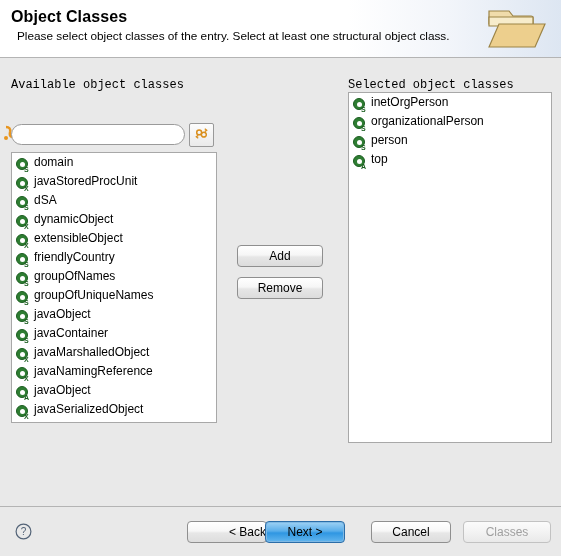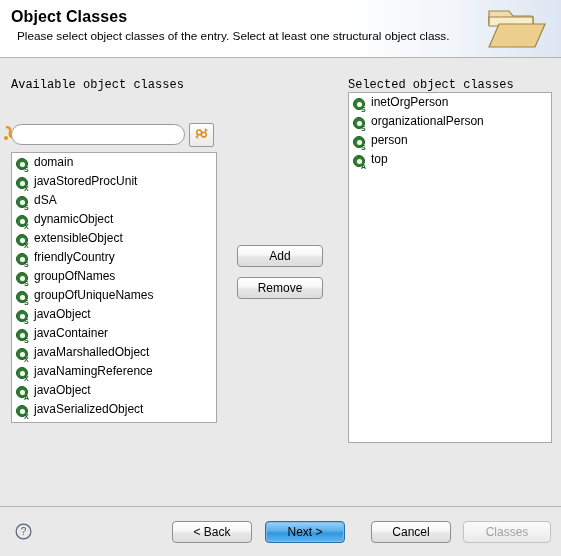--- a/index.html
+++ b/index.html
@@ -238,21 +238,21 @@
     box-sizing: border-box;
     border: 1px solid #8f8f8f;
     border-radius: 4px;
     background: linear-gradient(to bottom, #ffffff 0%, #f7f7f7 45%, #e7e7e7 55%, #dddddd 100%);
     font-family: "Liberation Sans", sans-serif;
     font-size: 12px;
     color: #000;
     cursor: pointer;
     padding: 0;
   }
-  #btn-back   { left: 172px; }
+  #btn-back   { left: 187px; text-align: right; }
   #btn-next   { left: 265px;
                 background: linear-gradient(to bottom, #9fd2f5 0%, #5aaeea 45%, #2f96e2 55%, #63b6ee 100%);
                 border: 1px solid #2b6da8;
                 box-shadow: 0 0 0 1px #7fb9e4 inset; }
   #btn-cancel { left: 353px; margin-left: 18px; }
   #btn-finish { left: 463px; width: 88px; color: #a0a0a0; border-color: #c2c2c2;
                 background: linear-gradient(to bottom, #fbfbfb 0%, #f3f3f3 50%, #e9e9e9 100%);
                 cursor: default; }
 </style>
 </head>

